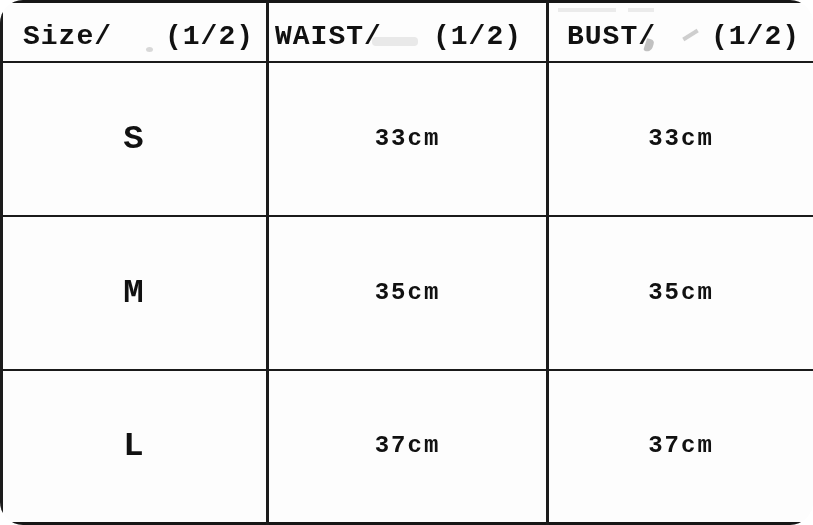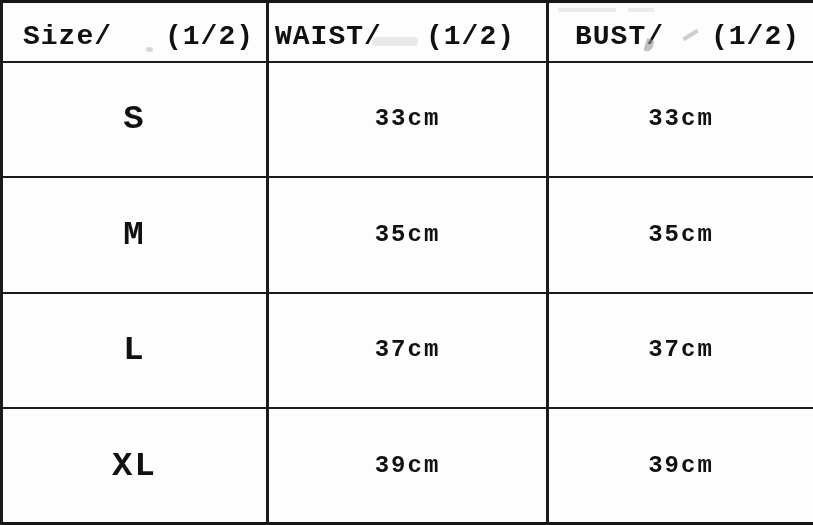--- a/index.html
+++ b/index.html
@@ -5,20 +5,21 @@
   html,body{margin:0;padding:0;background:#ffffff;}
   .sheet{
     position:relative;
     width:813px;height:525px;
     background:#fdfdfd;
     overflow:hidden;
     font-family:"Liberation Mono","DejaVu Sans Mono",monospace;
     font-weight:bold;
     color:#111111;
     box-sizing:border-box;
+    border-radius:23px;
   }
   table.size-chart{
     border-collapse:collapse;
     table-layout:fixed;
     width:813px;height:525px;
     box-sizing:border-box;
   }
   table.size-chart th,
   table.size-chart td{
     border-top:2px solid #1b1b1b;
@@ -40,22 +41,22 @@
   }
   .hwrap{
     display:flex;
     justify-content:space-between;
     align-items:baseline;
     padding-top:10px;
     letter-spacing:1px;
     white-space:nowrap;
   }
   th.h1 .hwrap{padding-left:20px;padding-right:12px;}
-  th.h2 .hwrap{padding-left:6px;padding-right:31px;}
-  th.h3 .hwrap{padding-left:26px;padding-right:13px;}
+  th.h2 .hwrap{padding-left:6px;padding-right:24px;}
+  th.h3 .hwrap{padding-left:18px;padding-right:13px;}
   td{
     font-size:24px;
     text-align:center;
     vertical-align:middle;
     letter-spacing:2px;
     line-height:1;
   }
   td.size-cell{font-size:34px;}
   
   .remnant{position:absolute;background:#c4c4c4;pointer-events:none;}
@@ -107,25 +108,20 @@
       <tr>
         <td class="size-cell">M</td>
         <td>35cm</td>
         <td>35cm</td>
       </tr>
       <tr>
         <td class="size-cell">L</td>
         <td>37cm</td>
         <td>37cm</td>
       </tr>
-      <tr>
-        <td class="size-cell">XL</td>
-        <td>39cm</td>
-        <td>39cm</td>
-      </tr>
     </tbody>
   </table>
 
   <div class="remnant r-dot1"></div>
   <div class="remnant r-smudge2"></div>
   <div class="remnant r-comma3"></div>
   <div class="remnant r-tick3"></div>
   <div class="remnant r-top3a"></div>
   <div class="remnant r-top3b"></div>
 </div>

